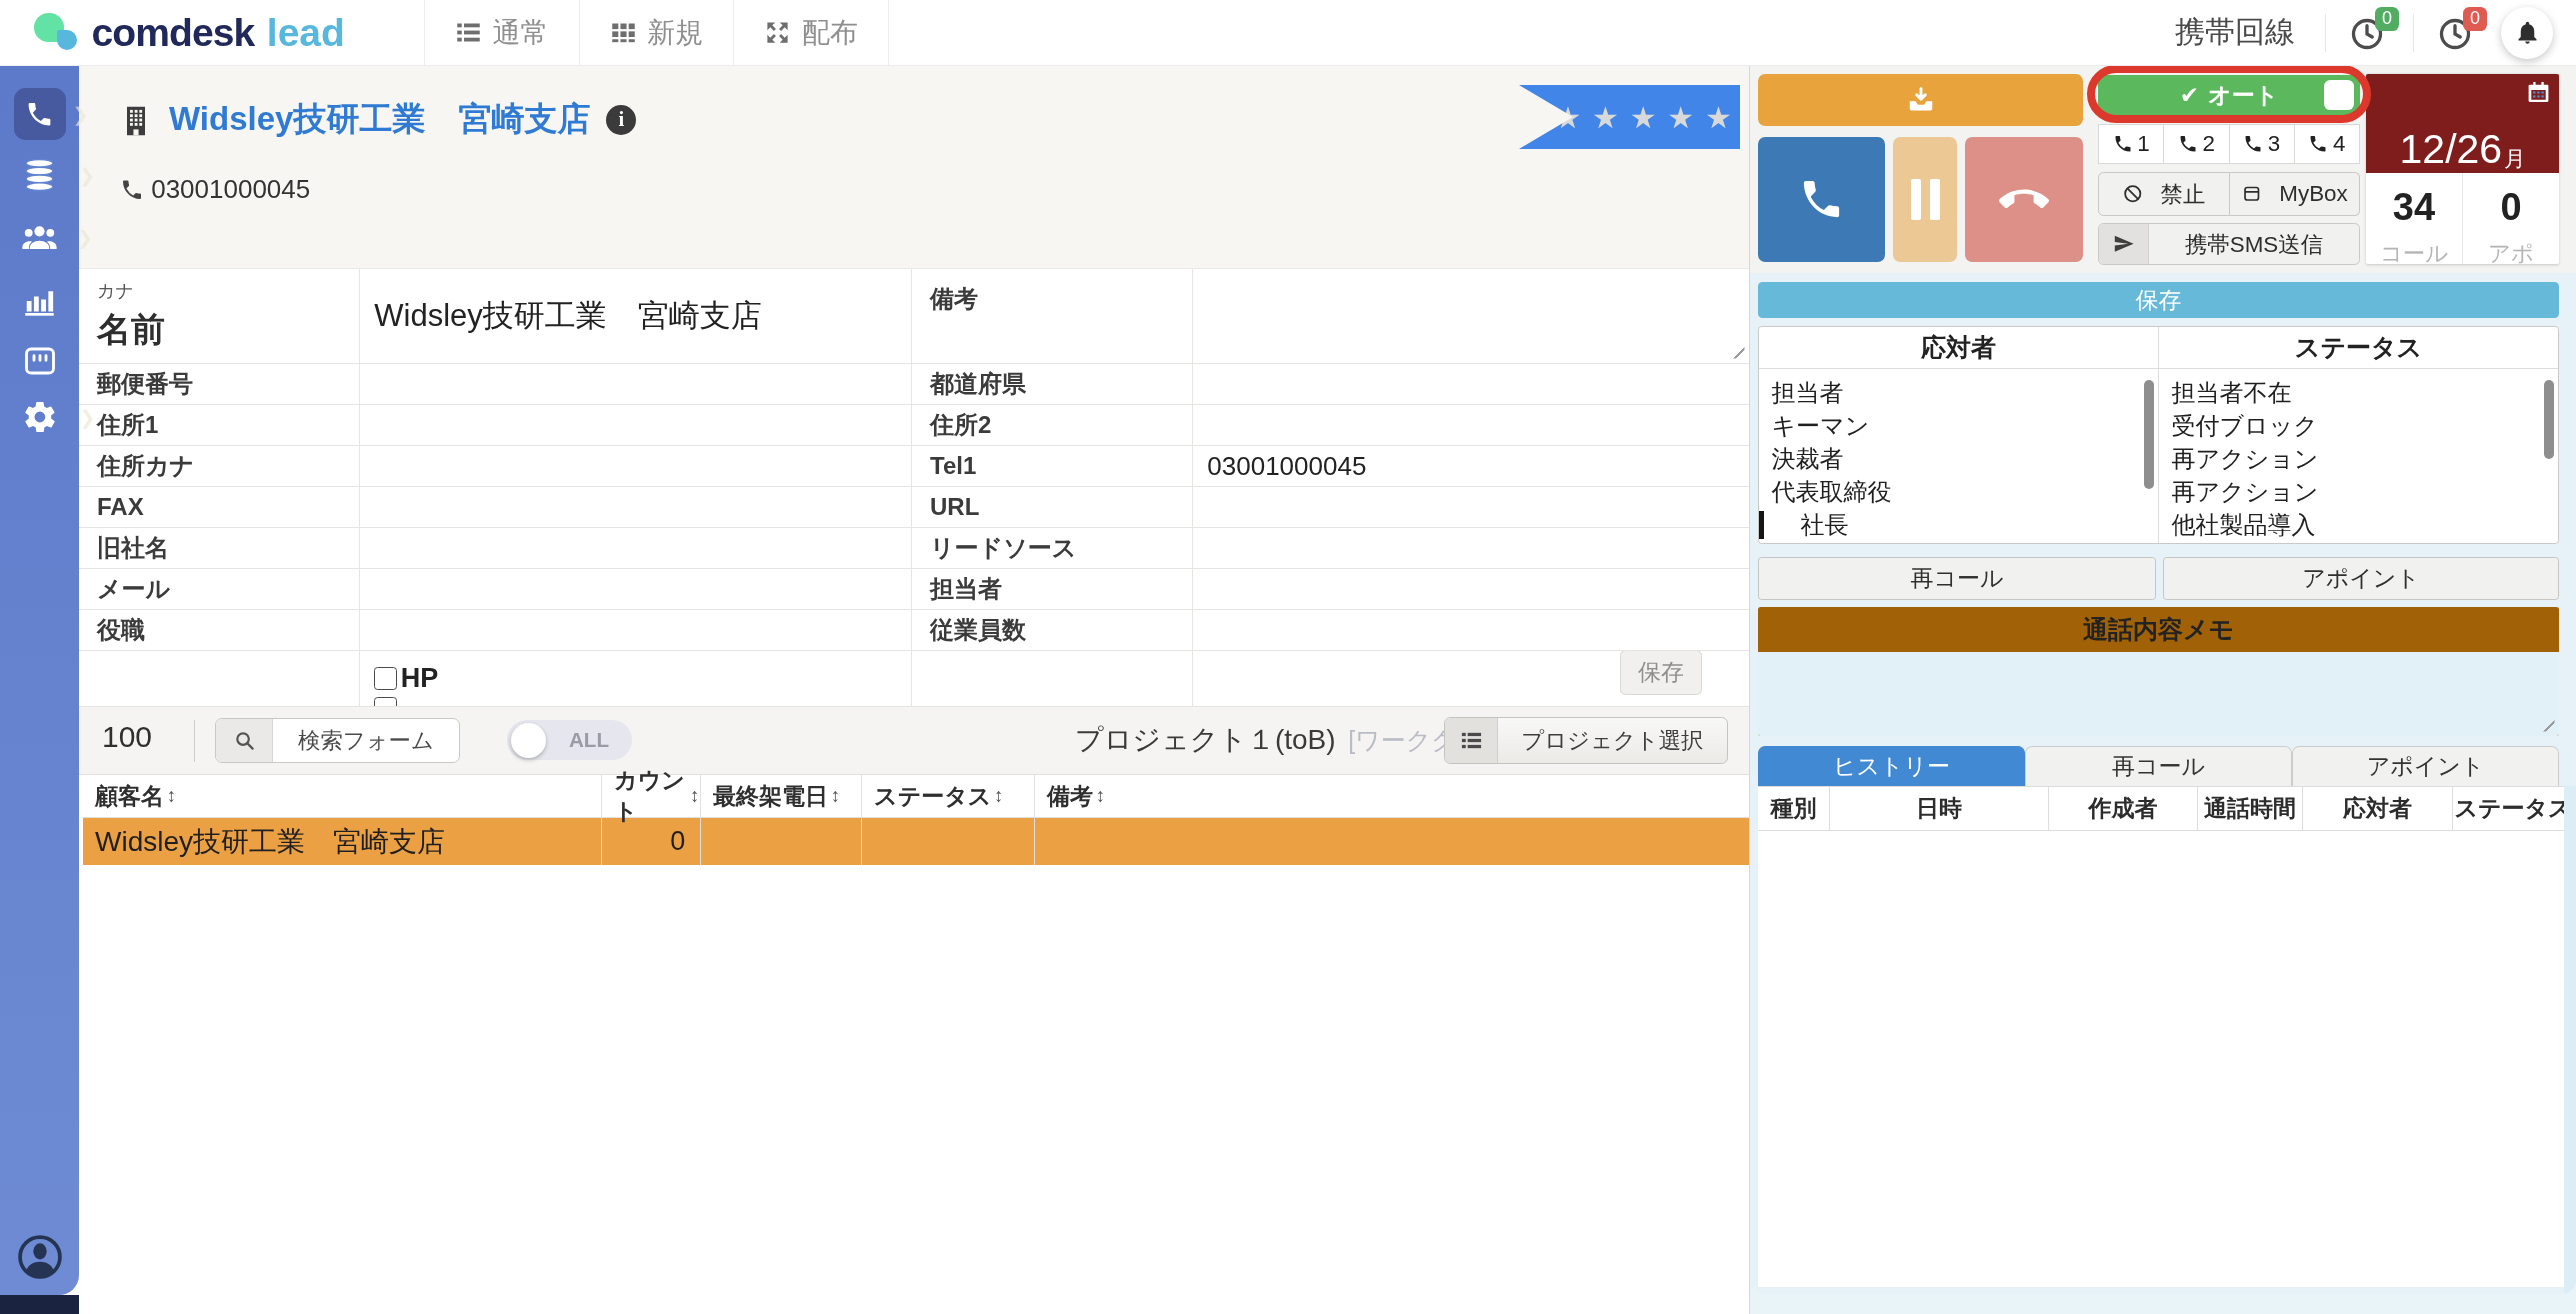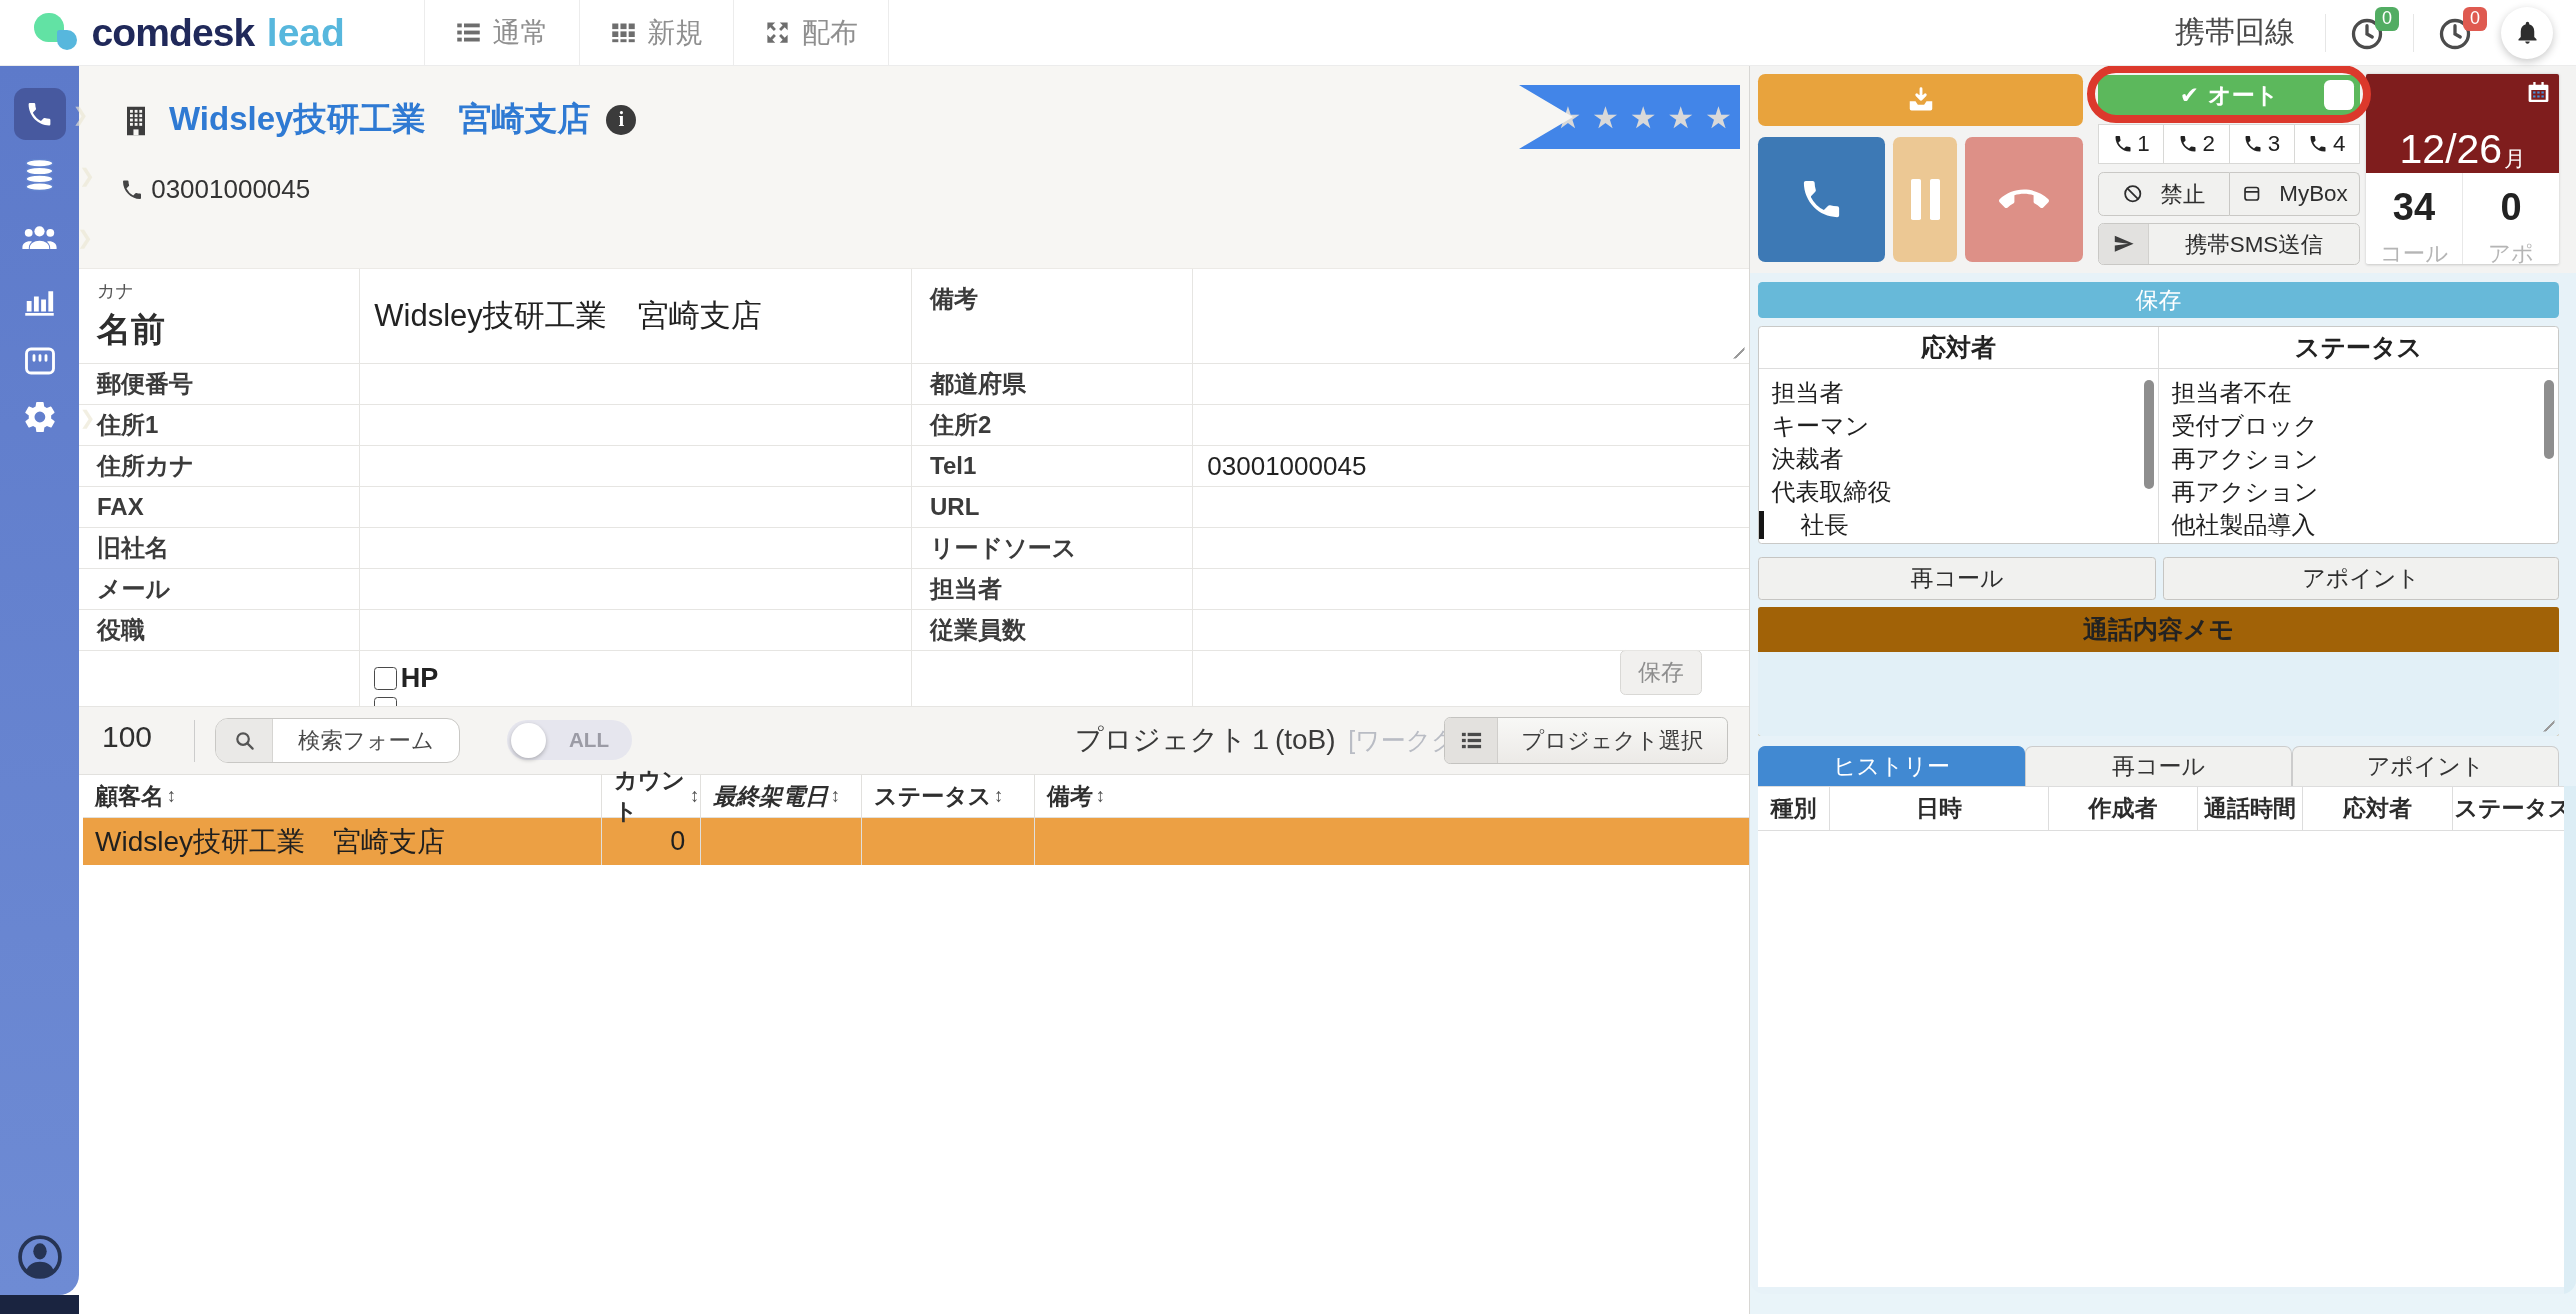--- a/index.html
+++ b/index.html
@@ -72,21 +72,21 @@
 .rsz{position:absolute;right:4.5px;bottom:4.5px;width:15px;height:15px;background:repeating-linear-gradient(135deg,transparent 0 3.6px,#9b9b9b 3.6px 5.4px,transparent 5.4px 9px);clip-path:polygon(100% 0,100% 100%,0 100%)}
 .hp-cell{gap:4px}
 .checkbox{width:22.4px;height:22.4px;border:1.8px solid #4a4a4a;border-radius:3.6px;background:#fff;box-sizing:border-box;cursor:pointer;flex:none}
 .hp-lb{font-size:27px;font-weight:700;color:#222}
 .checkbox.partial{position:absolute;left:14.3px;bottom:-13.4px}
 .form-save{position:absolute;right:47px;bottom:12.5px;width:82px;height:45px;background:#f1f0ee;border:0.9px solid #d9d8d5;border-radius:5.4px;color:#8e8e8e;font-size:23px;cursor:pointer;font-family:inherit}
 
 .toolbar{position:relative;height:67px;background:#f5f4f2;border-bottom:0.9px solid #e2e1de}
 .t-count{position:absolute;left:23px;top:13.4px;font-size:30px;color:#2f2f2f}
 .t-div{position:absolute;left:115px;top:12.5px;width:0.9px;height:42px;background:#ccc}
-.search-btn{position:absolute;left:136px;top:10.7px;height:45px;display:flex;align-items:center;background:#fff;border:0.9px solid #c9c8c5;border-radius:13px;padding:0;cursor:pointer;overflow:hidden;font-family:inherit}
+.search-btn{position:absolute;left:136px;top:10.7px;height:45px;display:flex;align-items:center;background:#fff;border:0.9px solid #c9c8c5;border-radius:7px;padding:0;cursor:pointer;overflow:hidden;font-family:inherit}
 .sb-ic{width:56px;height:45px;background:#eae9e7;border-right:0.9px solid #d6d5d2;display:flex;align-items:center;justify-content:center;color:#555}
 .sb-ic svg{width:23px;height:23px}
 .sb-lb{padding:0 25px;font-size:22.4px;color:#4a4a4a}
 .all-toggle{position:absolute;left:428px;top:13.4px;width:125px;height:40px;border-radius:20.6px;background:#e6e6ee;cursor:pointer}
 .knob{position:absolute;left:3.6px;top:2.7px;width:35px;height:35px;border-radius:50%;background:#fff;box-shadow:0 1.8px 4.5px rgba(0,0,0,.25)}
 .all-lb{position:absolute;right:23px;top:8px;font-size:20.6px;font-weight:700;color:#9b9ba5}
 .proj-wrap{position:absolute;left:996px;top:14.3px;display:flex;align-items:baseline;gap:12.5px;white-space:nowrap}
 .proj{font-size:28px;color:#3a3a3a}
 .wg{font-size:25px;color:#b9bcc4}
 .proj-btn{position:absolute;right:21.5px;top:10px;height:47px;display:flex;align-items:center;background:linear-gradient(#f8f8f6,#eceae7);border:0.9px solid #c4c3c0;border-radius:6.3px;overflow:hidden;cursor:pointer;padding:0;font-family:inherit}
@@ -431,21 +431,21 @@
   <section class="list-table">
     <div class="lt-head">
         <div class="lt-hc" style="width: 519px;">
           <span>顧客名</span>
           <span class="sort">↕</span>
         </div>
         <div class="lt-hc" style="width: 99px;">
           <span>カウント</span>
           <span class="sort">↕</span>
         </div>
-        <div class="lt-hc" style="width: 161px; font-style: italic;">
+        <div class="lt-hc" style="width: 161px;">
           <span>最終架電日</span>
           <span class="sort">↕</span>
         </div>
         <div class="lt-hc" style="width: 173px;">
           <span>ステータス</span>
           <span class="sort">↕</span>
         </div>
         <div class="lt-hc">
           <span>備考</span>
           <span class="sort">↕</span>

